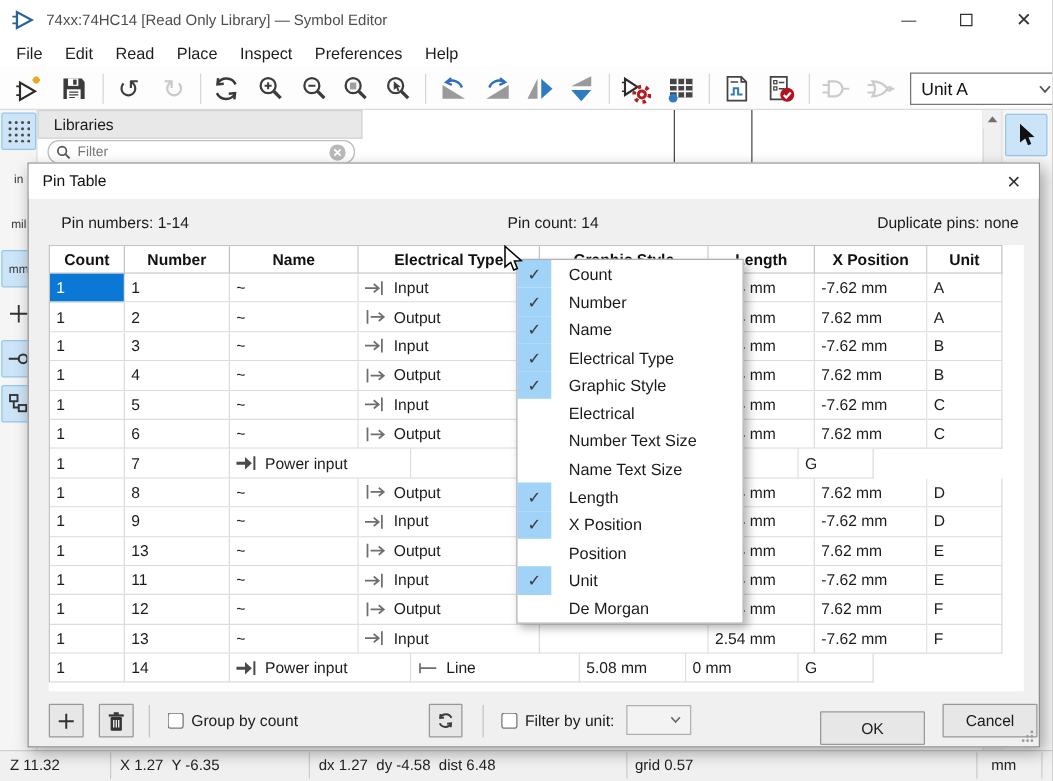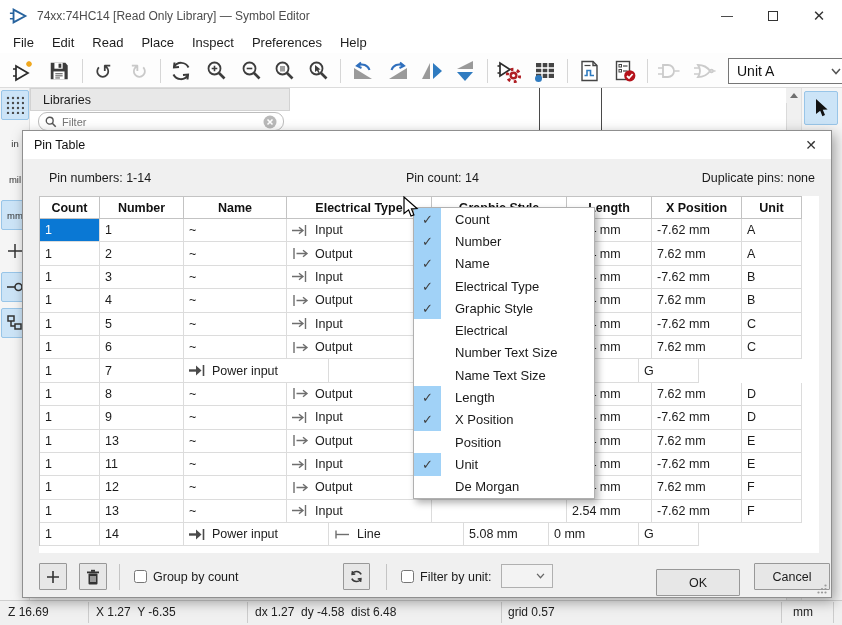--- a/index.html
+++ b/index.html
@@ -743,21 +743,21 @@
         <div class="cm-gutter"></div>
         <span class="cm-label">De Morgan</span>
       </div>
     </div>
 
   <svg class="abs cursor" style="left:400px; top:196px;" width="20" height="24" viewBox="0 0 20 24">
     <path d="M4 1 L4 17.5 L8.6 13.9 L11 20 L13.9 18.8 L11.5 12.8 L17 12.5 Z" fill="#fff" stroke="#000" stroke-width="1.2"></path>
   </svg>
 
   <div class="abs statusbar"></div>
-  <span class="sseg" style="left:8px;">Z 16.69</span>
+  <span class="sseg" style="left:8px;">Z 11.32</span>
   <div class="ssep" style="left:88px;"></div>
   <span class="sseg" style="left:96px;">X 1.27  Y -6.35</span>
   <div class="ssep" style="left:247px;"></div>
   <span class="sseg" style="left:255px;">dx 1.27  dy -4.58  dist 6.48</span>
   <div class="ssep" style="left:501px;"></div>
   <span class="sseg" style="left:508px;">grid 0.57</span>
   <div class="ssep" style="left:781px;"></div>
   <span class="sseg" style="left:793px;">mm</span>
   <div class="ssep" style="left:833px;"></div>
 

